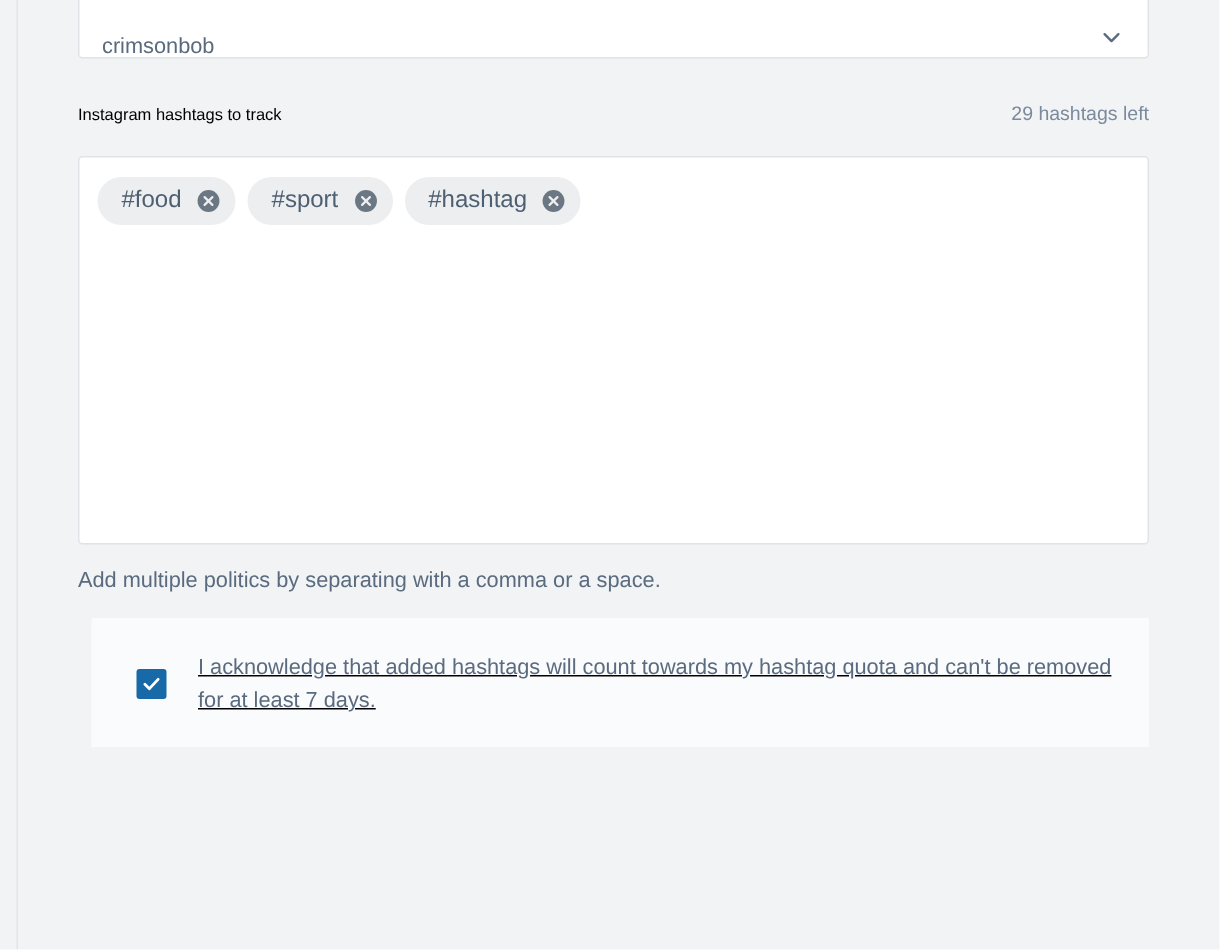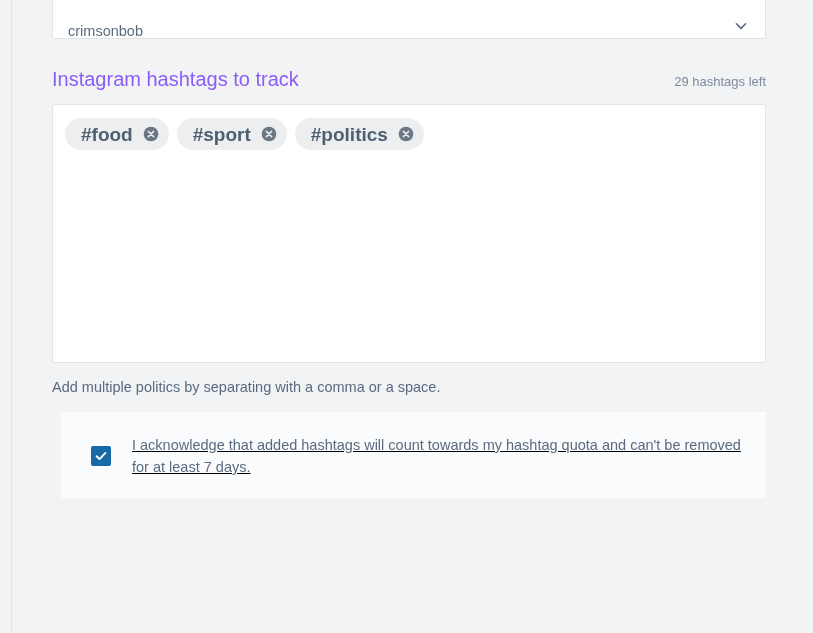--- a/index.html
+++ b/index.html
@@ -109,22 +109,22 @@
   .label-row {
     position: absolute;
     left: 0;
     top: 69px;
     width: 714px;
     display: flex;
     align-items: baseline;
     justify-content: space-between;
   }
   .field-label {
-    font-size: 20px;
-    color: #8b5cf6;
+    font-size: 11px;
+    color: #000000;
     line-height: 1;
   }
   .quota-text {
     font-size: 13px;
     color: #7b8a9c;
     line-height: 1;
   }
 
   
   .tag-box {
@@ -149,26 +149,25 @@
   .chip {
     display: inline-flex;
     align-items: center;
     height: 32px;
     padding: 0 10px 0 16px;
     background: #eceef0;
     border-radius: 16px;
     cursor: default;
   }
   .chip-label {
-    font-size: 19px;
+    font-size: 16px;
     color: #4f5f72;
     line-height: 1;
     margin-right: 10px;
     white-space: nowrap;
-    font-weight: bold;
   }
   .chip-remove {
     flex: 0 0 auto;
     width: 16px; height: 16px;
     display: flex; align-items: center; justify-content: center;
     cursor: pointer;
   }
   .chip-remove svg { display: block; }
 
   
@@ -310,21 +309,21 @@
                 <span class="chip-remove">
                   <svg width="16" height="16" viewBox="0 0 16 16" aria-hidden="true">
                     <circle cx="8" cy="8" r="7.3" fill="#6b7884"></circle>
                     <path d="M5.4 5.4 L10.6 10.6 M10.6 5.4 L5.4 10.6" stroke="#eceef0" stroke-width="1.5" stroke-linecap="round"></path>
                   </svg>
                 </span>
               </span>
 
 
               <span class="chip">
-                <span class="chip-label">#politics</span>
+                <span class="chip-label">#hashtag</span>
                 <span class="chip-remove">
                   <svg width="16" height="16" viewBox="0 0 16 16" aria-hidden="true">
                     <circle cx="8" cy="8" r="7.3" fill="#6b7884"></circle>
                     <path d="M5.4 5.4 L10.6 10.6 M10.6 5.4 L5.4 10.6" stroke="#eceef0" stroke-width="1.5" stroke-linecap="round"></path>
                   </svg>
                 </span>
               </span>
 
             </div>
           </div>

